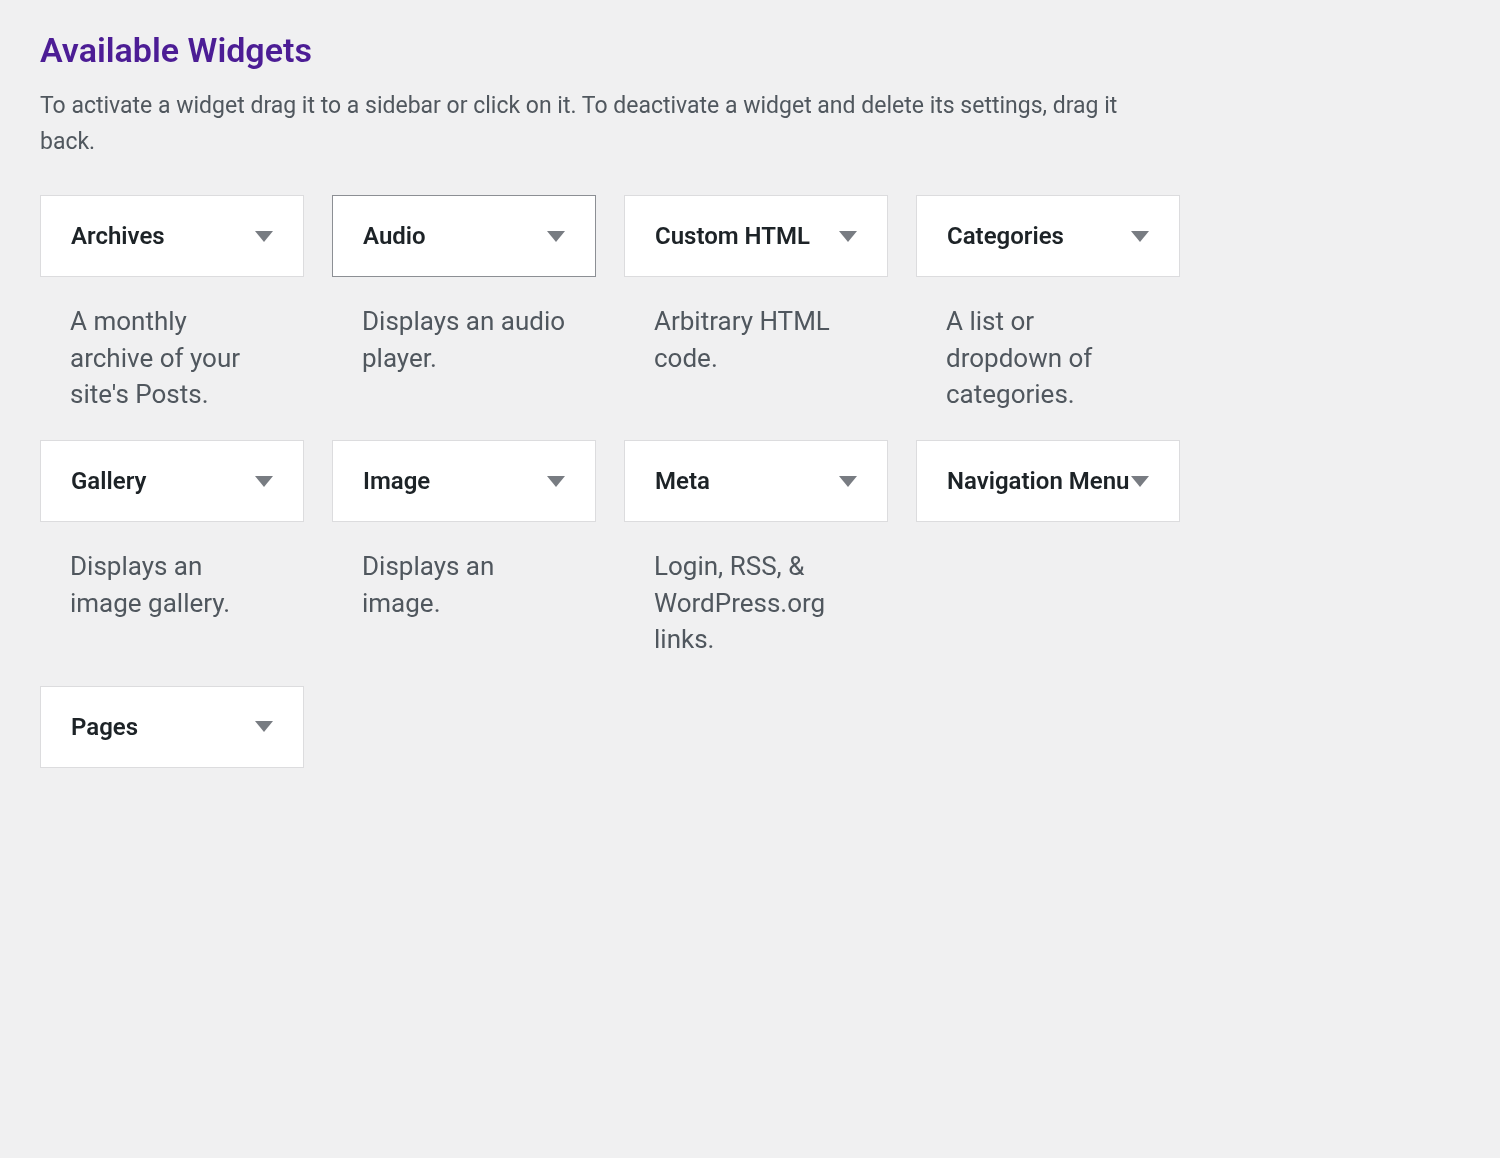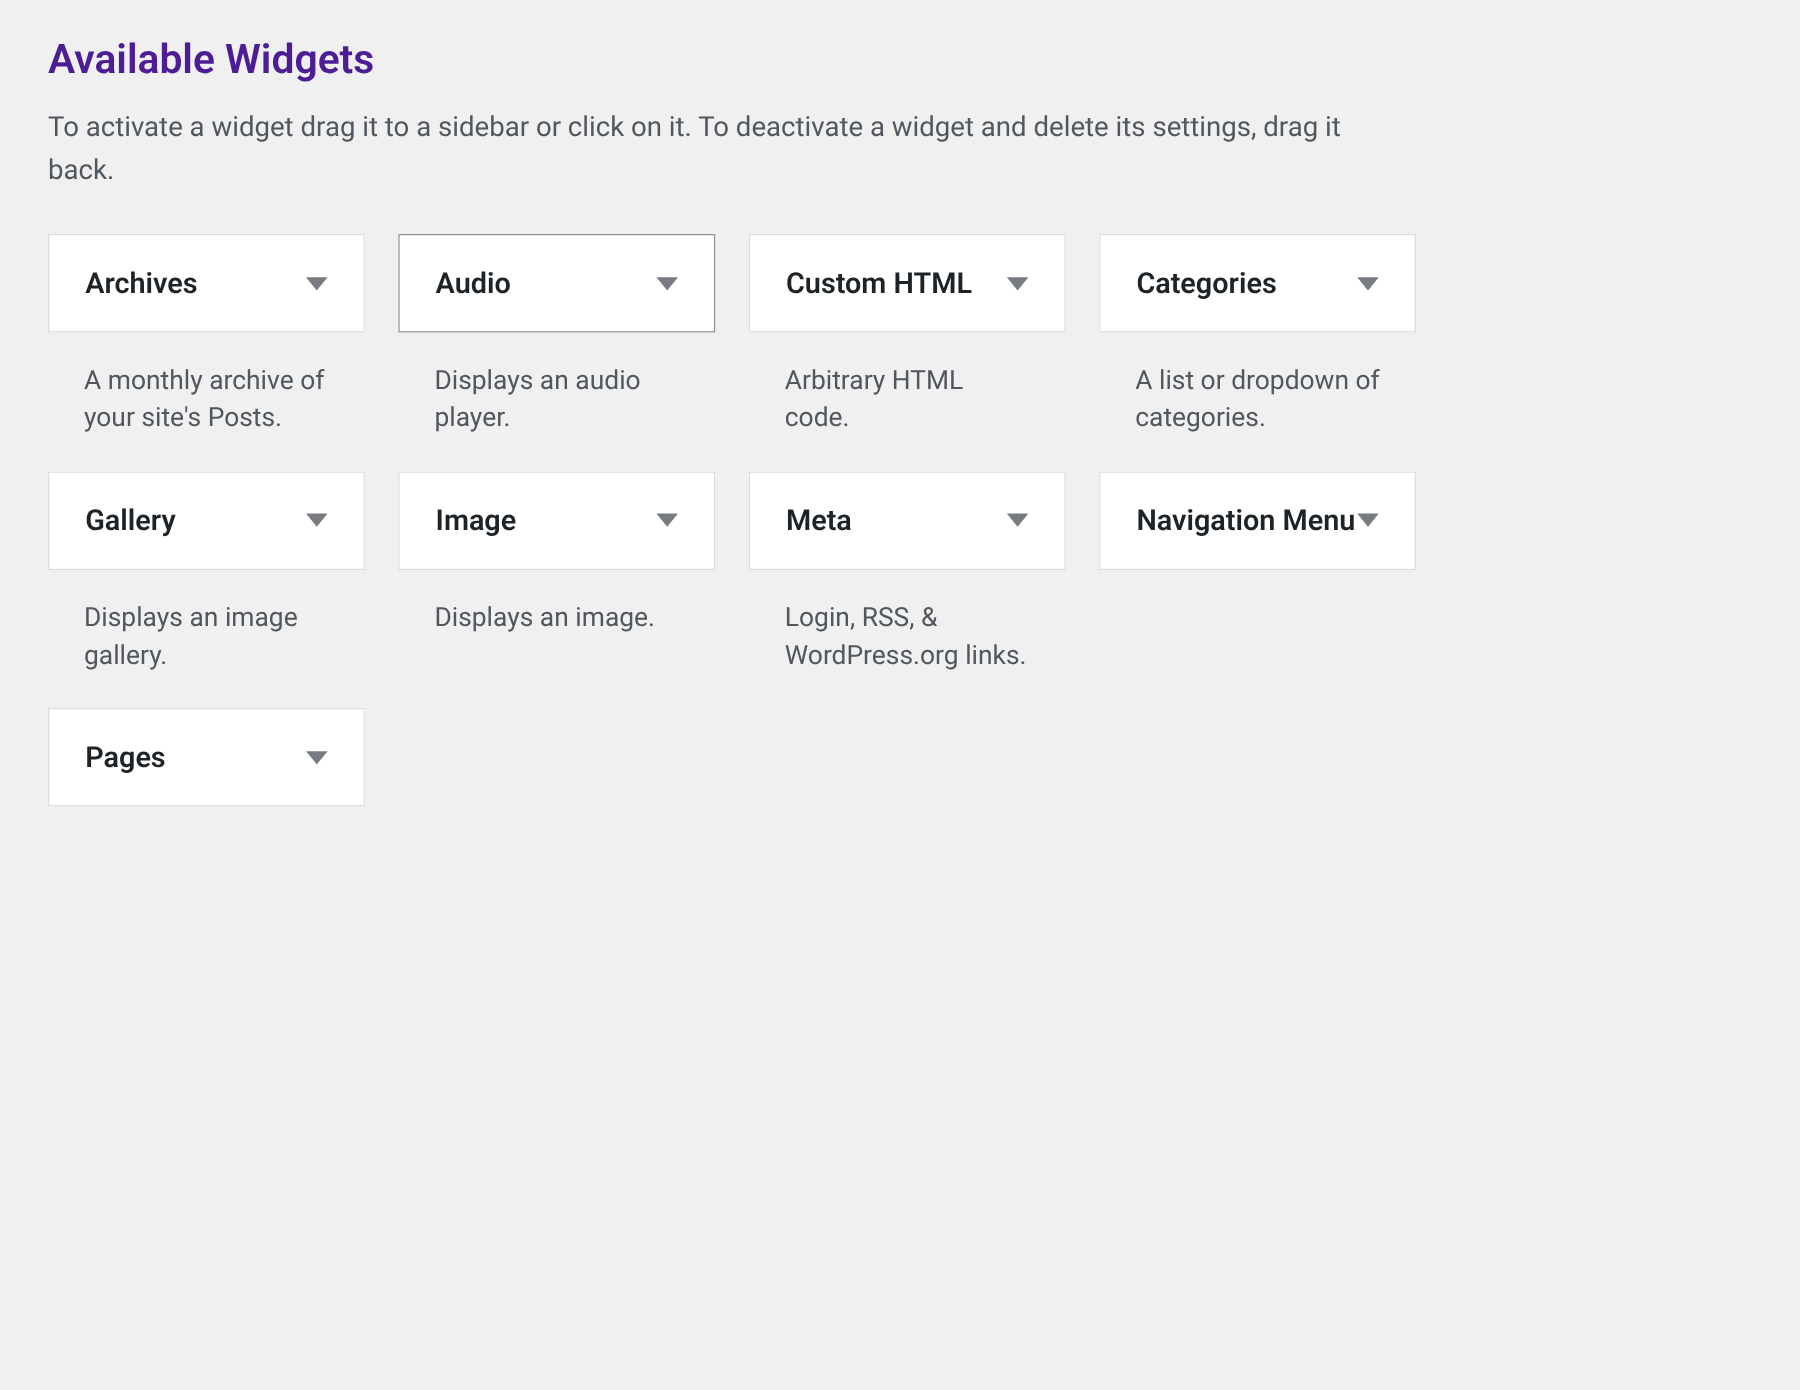--- a/index.html
+++ b/index.html
@@ -55,21 +55,21 @@
       color: #1d2327;
     }
     .chevron {
       width: 0;
       height: 0;
       border-left: 9px solid transparent;
       border-right: 9px solid transparent;
       border-top: 11px solid #787c82;
     }
     .widget-description {
-      font-size: 22px;
+      font-size: 26px;
       color: #50575e;
       padding: 26px 30px 28px 30px;
       line-height: 1.4;
     }
   </style>
 </head>
 <body>
 
 <h2 class="page-title">Available Widgets</h2>
 <p class="page-description">To activate a widget drag it to a sidebar or click on it. To deactivate a widget and delete its settings, drag it back.</p>

